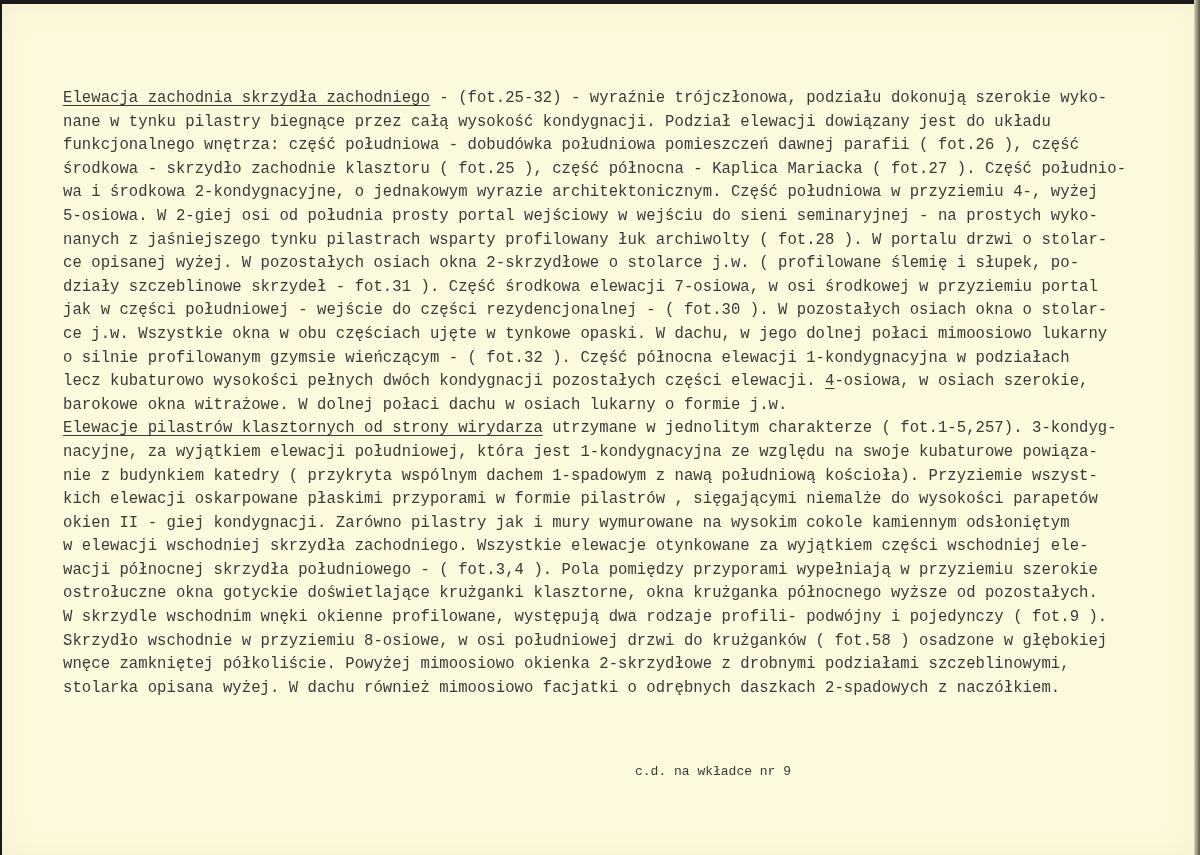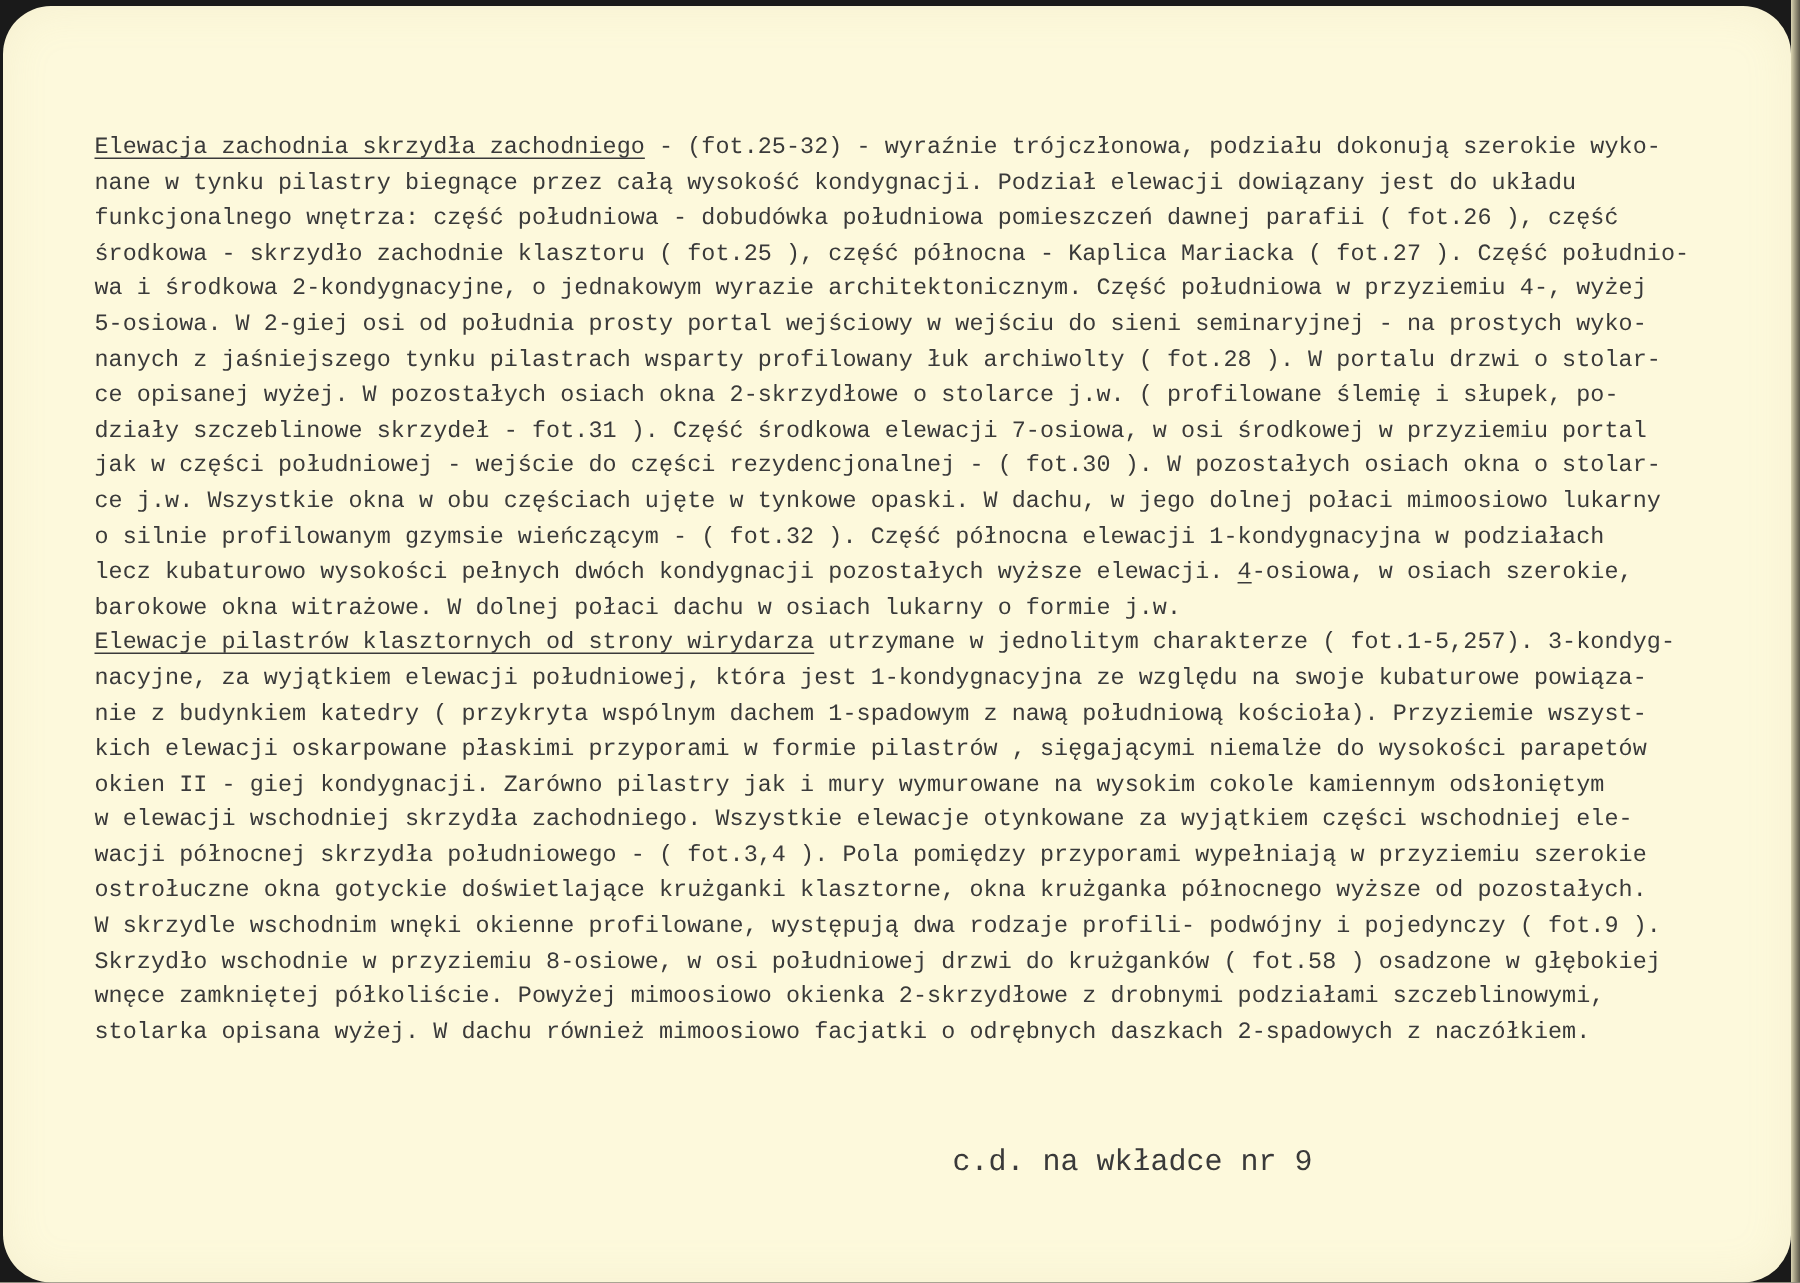--- a/index.html
+++ b/index.html
@@ -14,21 +14,20 @@
       overflow: hidden;
     }
     .page {
       position: absolute;
       left: 2px;
       top: 4px;
       width: 1192px;
       height: 851px;
       background: #fdf9dc;
       box-shadow: inset 0 0 30px rgba(200,190,140,0.15);
-      border-radius: 32px;
     }
     .right-edge {
       position: absolute;
       right: 0;
       top: 0;
       width: 6px;
       height: 855px;
       background: linear-gradient(to right, #d9d3b0, #5a5648);
     }
     .text-block {
@@ -49,21 +48,21 @@
     .u {
       text-decoration: underline;
       text-underline-offset: 3px;
       text-decoration-thickness: 1.2px;
     }
     .continuation {
       position: absolute;
       left: 633px;
       top: 760px;
       font-family: "Liberation Mono", "DejaVu Sans Mono", monospace;
-      font-size: 20px;
+      font-size: 13px;
       color: #3a3a3a;
       white-space: pre;
     }
   </style>
 </head>
 <body>
 
 <div class="page">
   <div class="text-block">
 
@@ -72,21 +71,21 @@
     <div class="line">funkcjonalnego wnętrza: część południowa - dobudówka południowa pomieszczeń dawnej parafii ( fot.26 ), część</div>
     <div class="line">środkowa - skrzydło zachodnie klasztoru ( fot.25 ), część północna - Kaplica Mariacka ( fot.27 ). Część południo-</div>
     <div class="line">wa i środkowa 2-kondygnacyjne, o jednakowym wyrazie architektonicznym. Część południowa w przyziemiu 4-, wyżej</div>
     <div class="line">5-osiowa. W 2-giej osi od południa prosty portal wejściowy w wejściu do sieni seminaryjnej - na prostych wyko-</div>
     <div class="line">nanych z jaśniejszego tynku pilastrach wsparty profilowany łuk archiwolty ( fot.28 ). W portalu drzwi o stolar-</div>
     <div class="line">ce opisanej wyżej. W pozostałych osiach okna 2-skrzydłowe o stolarce j.w. ( profilowane ślemię i słupek, po-</div>
     <div class="line">działy szczeblinowe skrzydeł - fot.31 ). Część środkowa elewacji 7-osiowa, w osi środkowej w przyziemiu portal</div>
     <div class="line">jak w części południowej - wejście do części rezydencjonalnej - ( fot.30 ). W pozostałych osiach okna o stolar-</div>
     <div class="line">ce j.w. Wszystkie okna w obu częściach ujęte w tynkowe opaski. W dachu, w jego dolnej połaci mimoosiowo lukarny</div>
     <div class="line">o silnie profilowanym gzymsie wieńczącym - ( fot.32 ). Część północna elewacji 1-kondygnacyjna w podziałach</div>
-    <div class="line"><span>lecz kubaturowo wysokości pełnych dwóch kondygnacji pozostałych wyższe elewacji. </span><span class="u">4</span><span>-osiowa, w osiach szerokie,</span></div>
+    <div class="line"><span>lecz kubaturowo wysokości pełnych dwóch kondygnacji pozostałych części elewacji. </span><span class="u">4</span><span>-osiowa, w osiach szerokie,</span></div>
     <div class="line">barokowe okna witrażowe. W dolnej połaci dachu w osiach lukarny o formie j.w.</div>
 
     <div class="line"><span class="u">Elewacje pilastrów klasztornych od strony wirydarza</span><span> utrzymane w jednolitym charakterze ( fot.1-5,257). 3-kondyg-</span></div>
     <div class="line">nacyjne, za wyjątkiem elewacji południowej, która jest 1-kondygnacyjna ze względu na swoje kubaturowe powiąza-</div>
     <div class="line">nie z budynkiem katedry ( przykryta wspólnym dachem 1-spadowym z nawą południową kościoła). Przyziemie wszyst-</div>
     <div class="line">kich elewacji oskarpowane płaskimi przyporami w formie pilastrów , sięgającymi niemalże do wysokości parapetów</div>
     <div class="line">okien II - giej kondygnacji. Zarówno pilastry jak i mury wymurowane na wysokim cokole kamiennym odsłoniętym</div>
     <div class="line">w elewacji wschodniej skrzydła zachodniego. Wszystkie elewacje otynkowane za wyjątkiem części wschodniej ele-</div>
     <div class="line">wacji północnej skrzydła południowego - ( fot.3,4 ). Pola pomiędzy przyporami wypełniają w przyziemiu szerokie</div>
     <div class="line">ostrołuczne okna gotyckie doświetlające krużganki klasztorne, okna krużganka północnego wyższe od pozostałych.</div>

